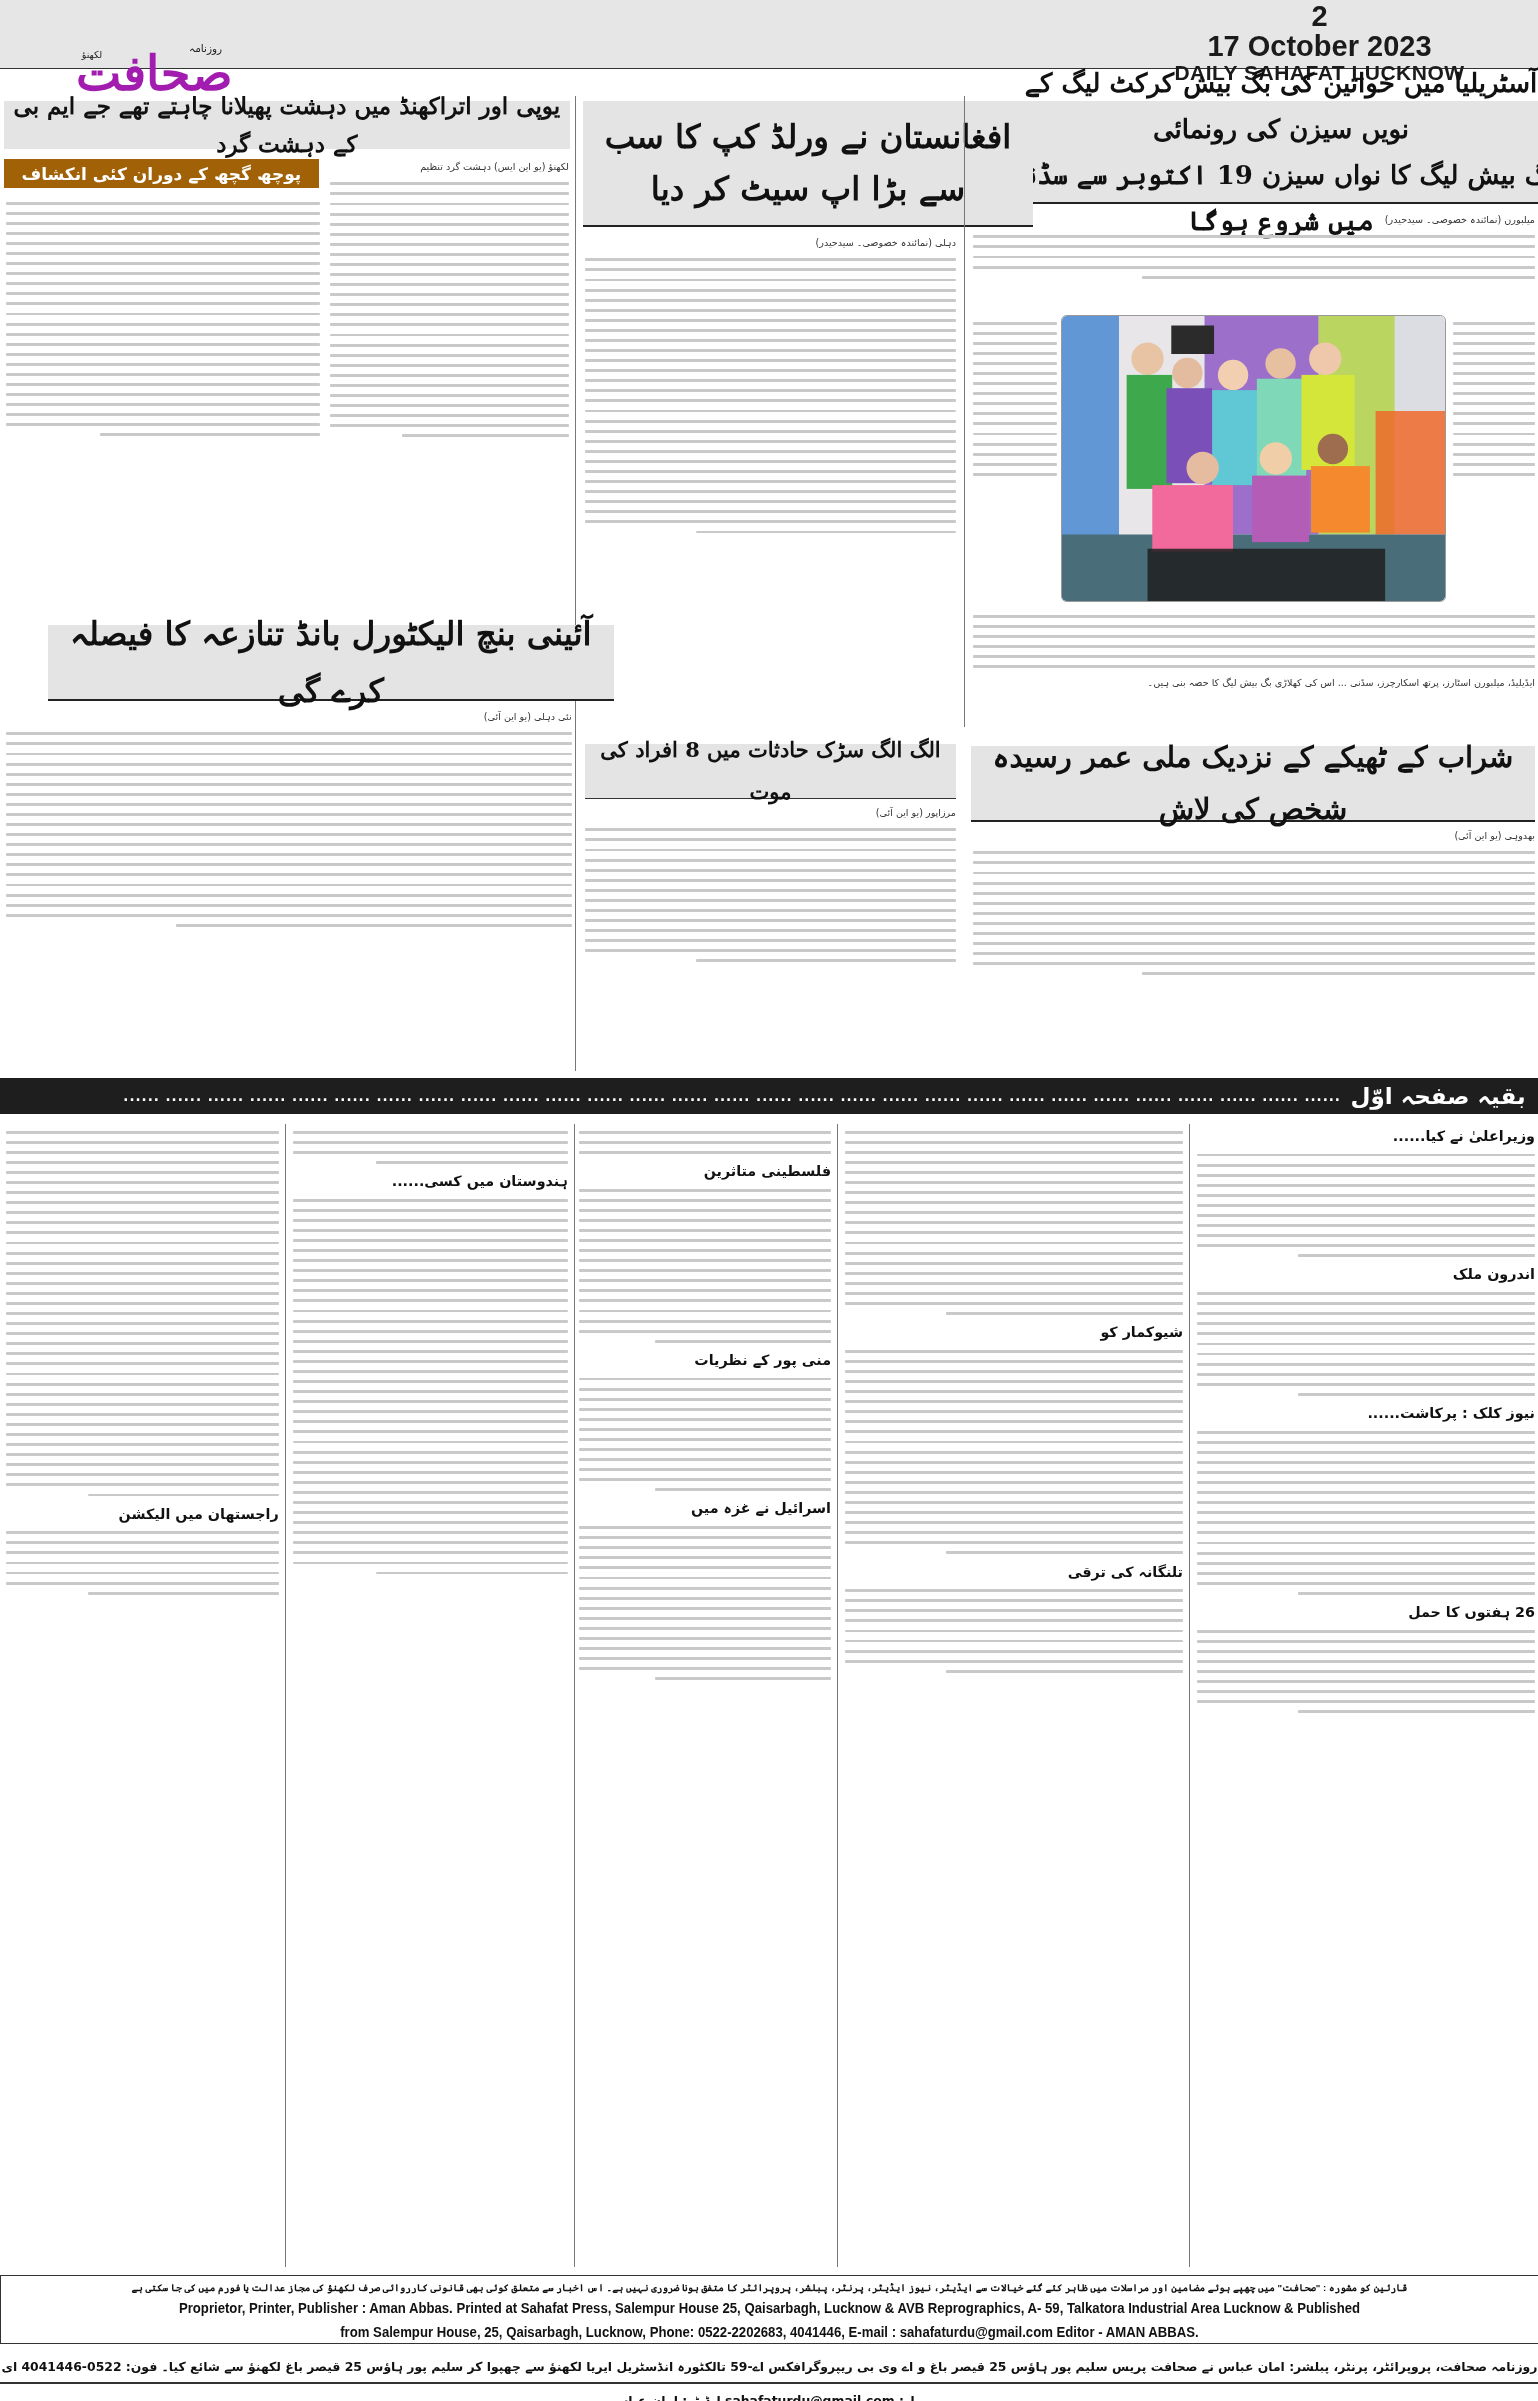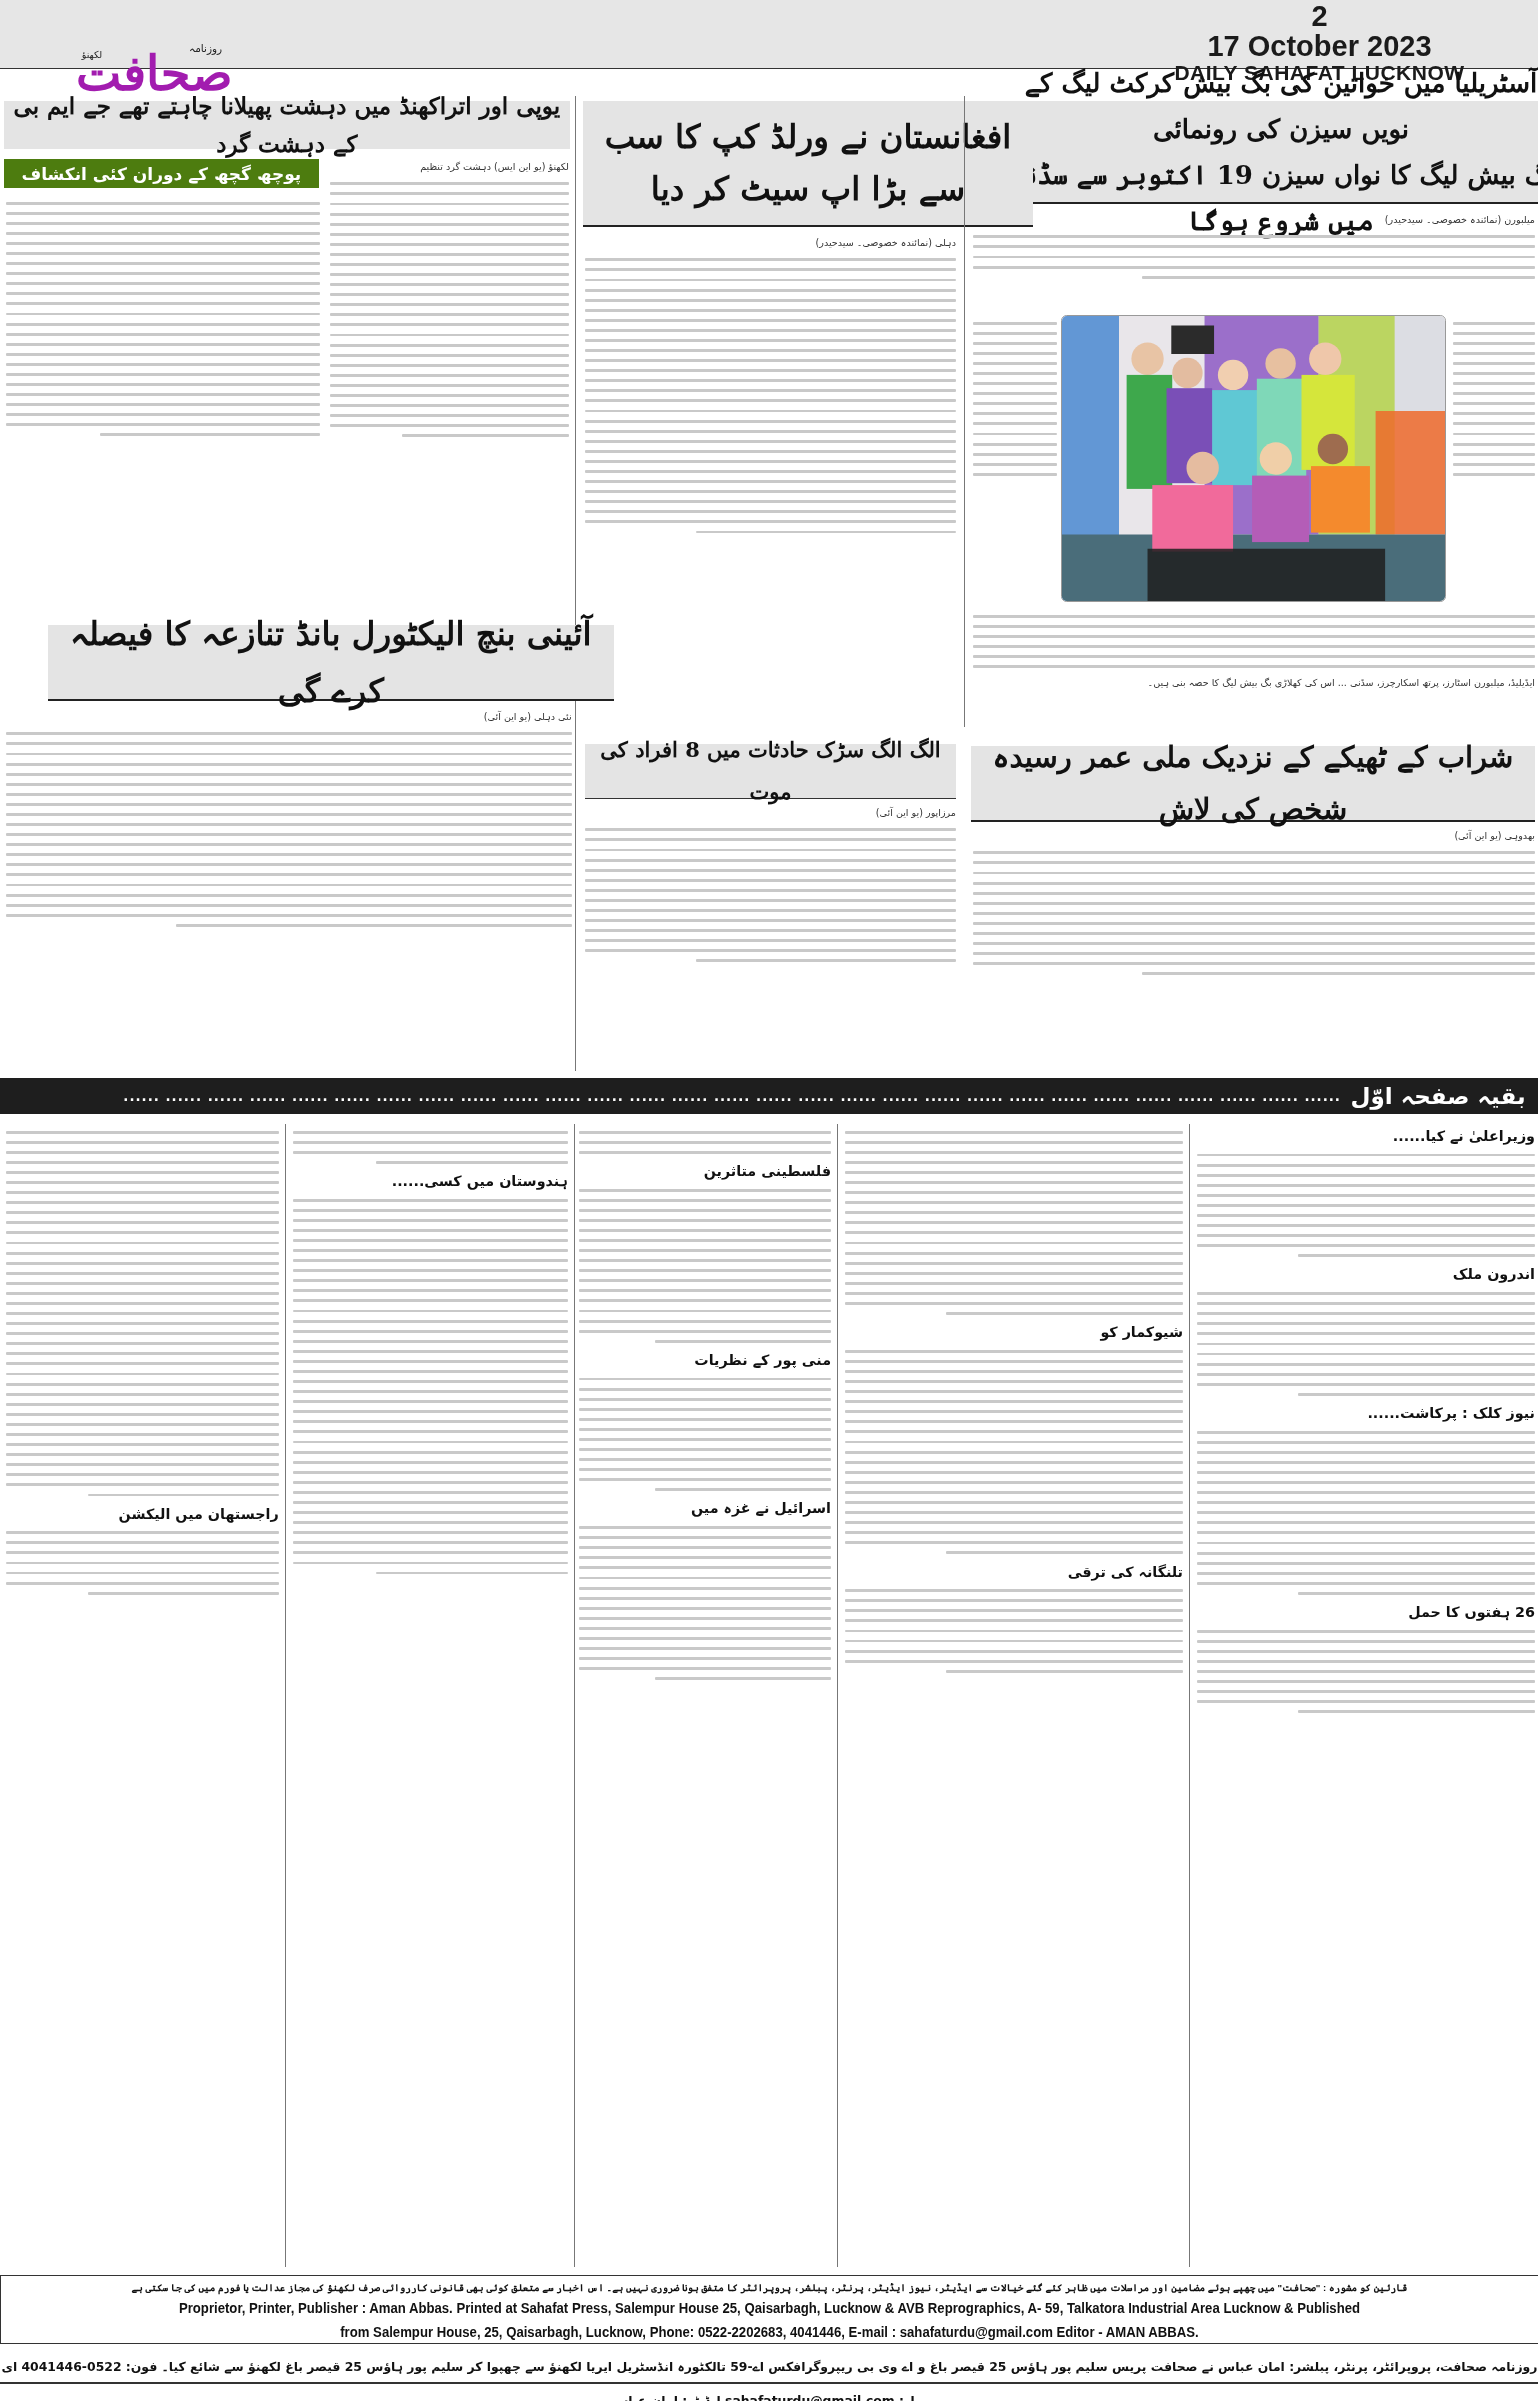--- a/index.html
+++ b/index.html
@@ -32,21 +32,21 @@
   .col-text .bar {
     display: block; height: 2.9px; background: #c9c9c9; margin: 6.7px 0 7.2px 0; border-radius: 1px;
   }
   .col-text .bar.s { width: 70%; margin-right: 0; margin-left: auto; }
   .rule-v { position: absolute; width: 1px; background: #777; }
 
   .photo { position: absolute; left: 1061px; top: 315px; width: 385px; height: 287px; border-radius: 5.7px; overflow: hidden; border: 1px solid #999; }
   .photo svg { width: 100%; height: 100%; display: block; }
 
   .black-label {
-    position: absolute; background: #4d7c0f; color: #fff; font-weight: bold; direction: rtl;
+    position: absolute; background: #a16207; color: #fff; font-weight: bold; direction: rtl;
     font-family: "DejaVu Sans", sans-serif; display: flex; align-items: center; justify-content: center;
   }
   .continued-bar {
     position: absolute; left: 0; top: 1078px; width: 1539px; height: 36px; background: #1e1e1e;
     display: flex; align-items: center; direction: rtl; padding: 0 13.4px;
   }
   .continued-bar .title { color: #fff; font-weight: bold; font-size: 23px; margin-left: 9.6px; white-space: nowrap; }
   .continued-bar .dots { color: #fff; font-size: 13.4px; letter-spacing: 1px; overflow: hidden; white-space: nowrap; flex: 1; font-weight: bold; }
 
   .subhead { display: block; font-weight: bold; font-size: 14.3px; line-height: 21px; color: #111; margin: 1.9px 0; text-align: right; }

